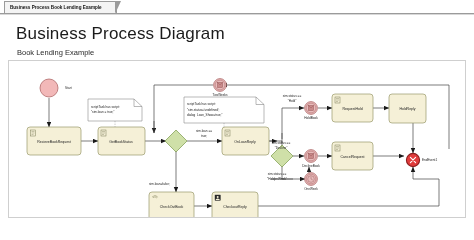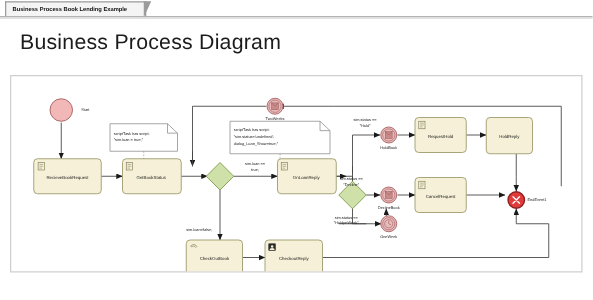--- a/index.html
+++ b/index.html
@@ -79,20 +79,21 @@
 <div id="app">
 
   <div class="tabstrip">
     <div class="tab">Business Process Book Lending Example</div>
     <div class="tabline"></div>
   </div>
 
   <div class="page">
 
     <div class="page-title">Business Process Diagram</div>
+    <div class="page-subtitle">Book Lending Example</div>
 
     <div class="canvas">
       <svg width="458" height="158" viewBox="0 0 458 158" xmlns="http://www.w3.org/2000/svg">
 
         <defs>
           <marker id="arrow" markerWidth="6" markerHeight="6" refX="5" refY="2.2" orient="auto" markerUnits="userSpaceOnUse">
             <path d="M0,0 L5.2,2.2 L0,4.4 z" fill="#1a1a1a"></path>
           </marker>
           <marker id="arrowOpen" markerWidth="6" markerHeight="6" refX="5" refY="2.2" orient="auto" markerUnits="userSpaceOnUse">
             <path d="M0,0 L5.2,2.2 L0,4.4 z" fill="#1a1a1a"></path>

